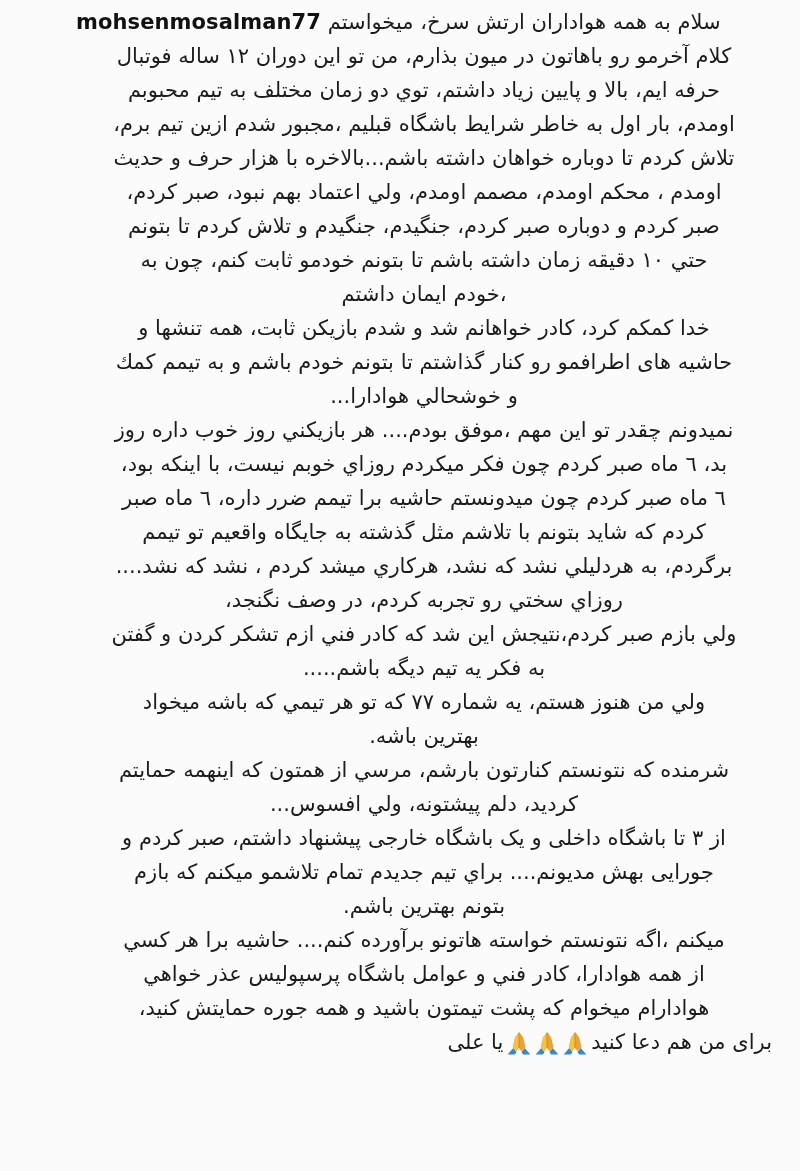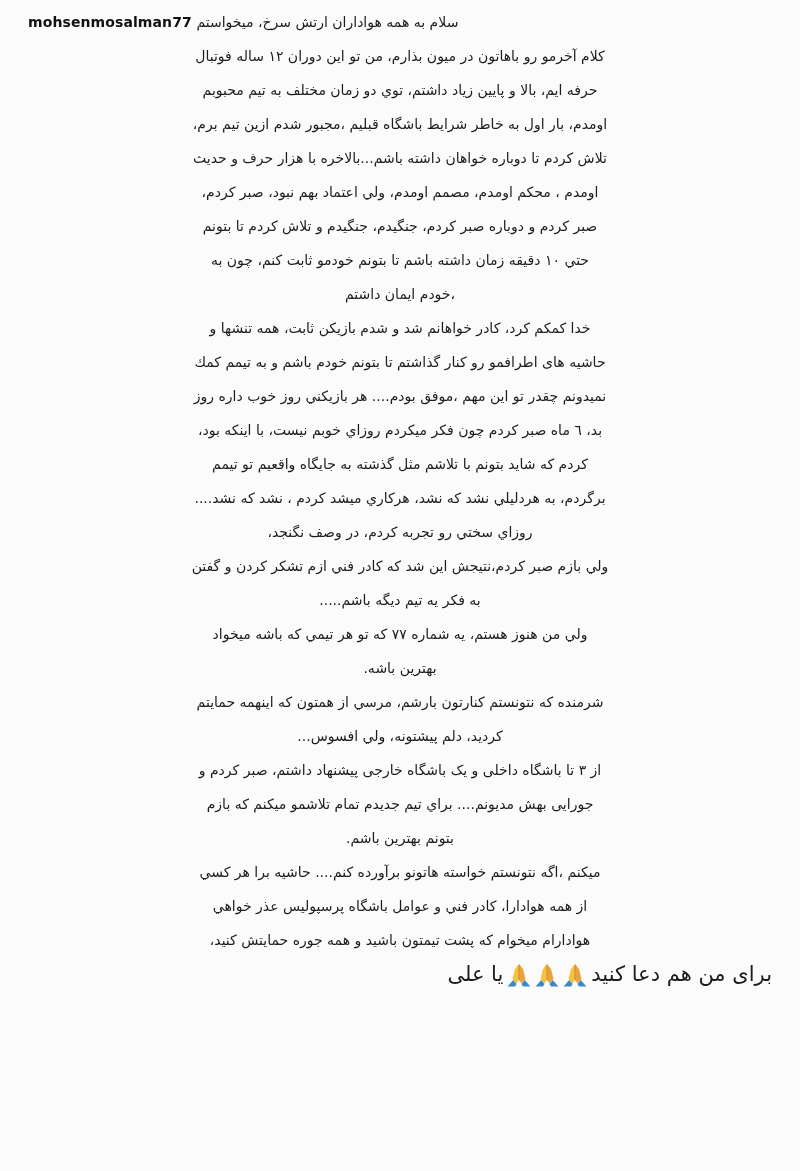--- a/index.html
+++ b/index.html
@@ -7,25 +7,26 @@
   .page{
     width:800px;height:1171px;
     background:#fbfbfb;
     box-sizing:border-box;
     padding:5px 28px 0 28px;
     overflow:hidden;
     font-family:"DejaVu Sans", sans-serif;
     color:#1c1c1c;
   }
   .line{
-    font-size:14px;
+    font-size:21px;
     line-height:34px;
     white-space:nowrap;
     overflow:hidden;
     letter-spacing:0.1px;
+    margin-left:48px;
   }
   .line.rtl{direction:rtl;text-align:center;}
   .line.first{direction:ltr;text-align:left;}
   .username{font-weight:bold;color:#111;}
   .closing-line{
     direction:rtl;text-align:left;
     font-size:21px;line-height:34px;
     display:flex;flex-direction:row;align-items:center;gap:2px;
     white-space:nowrap;overflow:hidden;
   }
@@ -47,22 +48,24 @@
       <div class="line rtl">کلام آخرمو رو باهاتون در میون بذارم، من تو این دوران ۱۲ ساله فوتبال</div>
       <div class="line rtl">حرفه ایم، بالا و پایین زیاد داشتم، توي دو زمان مختلف به تیم محبوبم</div>
       <div class="line rtl">اومدم، بار اول به خاطر شرایط باشگاه قبلیم ،مجبور شدم ازین تیم برم،</div>
       <div class="line rtl">تلاش کردم تا دوباره خواهان داشته باشم...بالاخره با هزار حرف و حدیث</div>
       <div class="line rtl">اومدم ، محکم اومدم، مصمم اومدم، ولي اعتماد بهم نبود، صبر کردم،</div>
       <div class="line rtl">صبر کردم و دوباره صبر کردم، جنگیدم، جنگیدم و تلاش کردم تا بتونم</div>
       <div class="line rtl">حتي ۱۰ دقیقه زمان داشته باشم  تا بتونم خودمو ثابت کنم، چون به</div>
       <div class="line rtl">،خودم ایمان داشتم</div>
       <div class="line rtl">خدا کمکم کرد، کادر خواهانم شد و شدم بازیکن ثابت، همه تنشها و</div>
       <div class="line rtl">حاشیه های اطرافمو رو کنار گذاشتم تا بتونم خودم باشم و به تیمم کمك</div>
+      <div class="line rtl">و خوشحالي هوادارا...</div>
       <div class="line rtl">نمیدونم چقدر تو این مهم ،موفق بودم.... هر بازیکني روز خوب داره روز</div>
       <div class="line rtl">بد، ٦ ماه صبر کردم چون فکر میکردم روزاي خوبم نیست، با اینکه بود،</div>
+      <div class="line rtl">٦ ماه صبر کردم چون میدونستم حاشیه برا تیمم ضرر داره، ٦ ماه صبر</div>
       <div class="line rtl">کردم که شاید بتونم با تلاشم مثل گذشته به جایگاه  واقعیم تو تیمم</div>
       <div class="line rtl">برگردم، به هردلیلي نشد که نشد، هرکاري میشد کردم ، نشد که نشد....</div>
       <div class="line rtl">روزاي سختي رو تجربه کردم، در وصف نگنجد،</div>
       <div class="line rtl">ولي بازم صبر کردم،نتیجش این شد که کادر فني ازم تشکر کردن و گفتن</div>
       <div class="line rtl">به فکر یه تیم دیگه باشم.....</div>
       <div class="line rtl">ولي من هنوز هستم، یه شماره ۷۷ که تو هر تیمي که باشه میخواد</div>
       <div class="line rtl">بهترین باشه.</div>
       <div class="line rtl">شرمنده که نتونستم کنارتون بارشم، مرسي از همتون که اینهمه حمایتم</div>
       <div class="line rtl">کردید، دلم پیشتونه، ولي افسوس...</div>
       <div class="line rtl">از ۳ تا باشگاه داخلی و یک باشگاه خارجی پیشنهاد داشتم، صبر کردم و</div>

